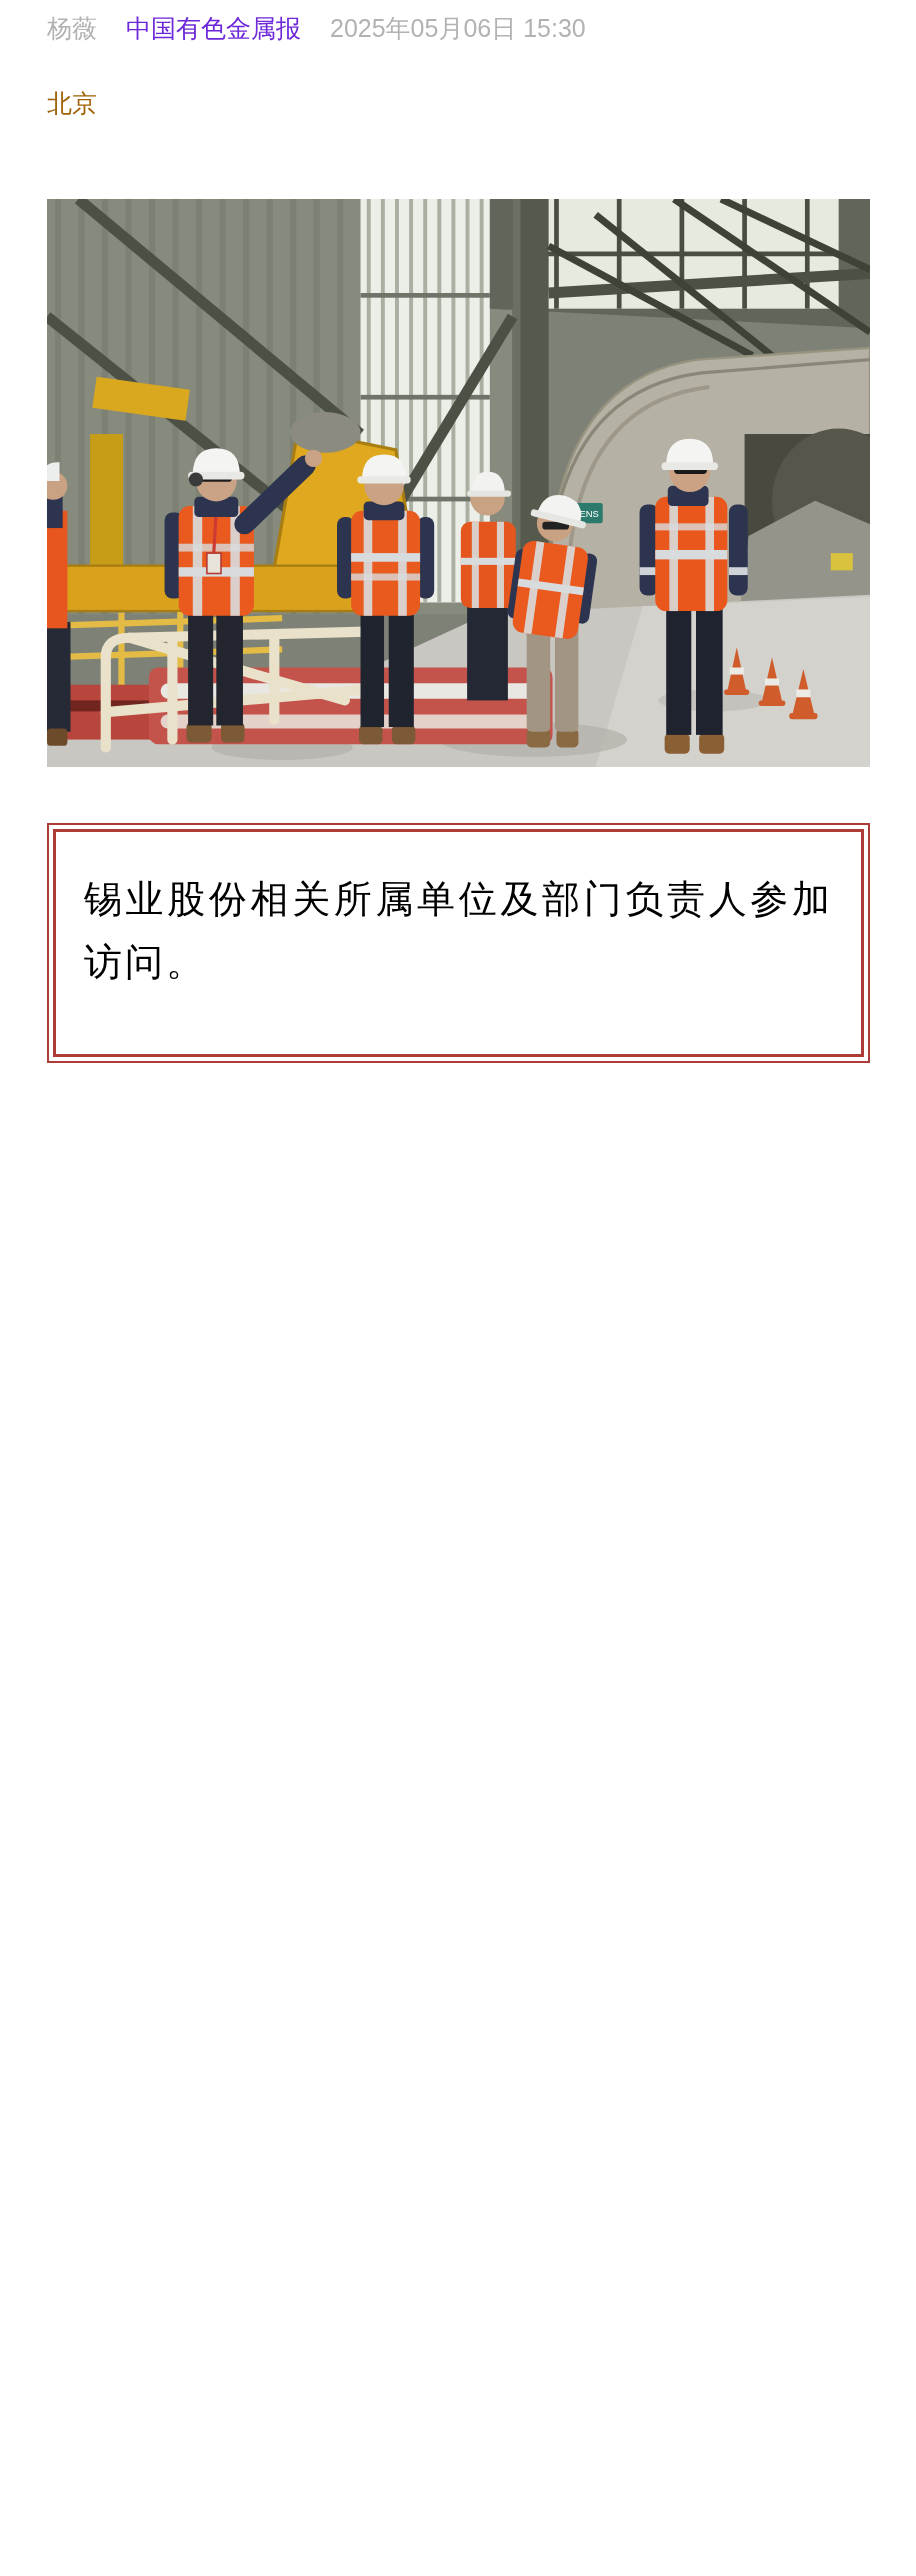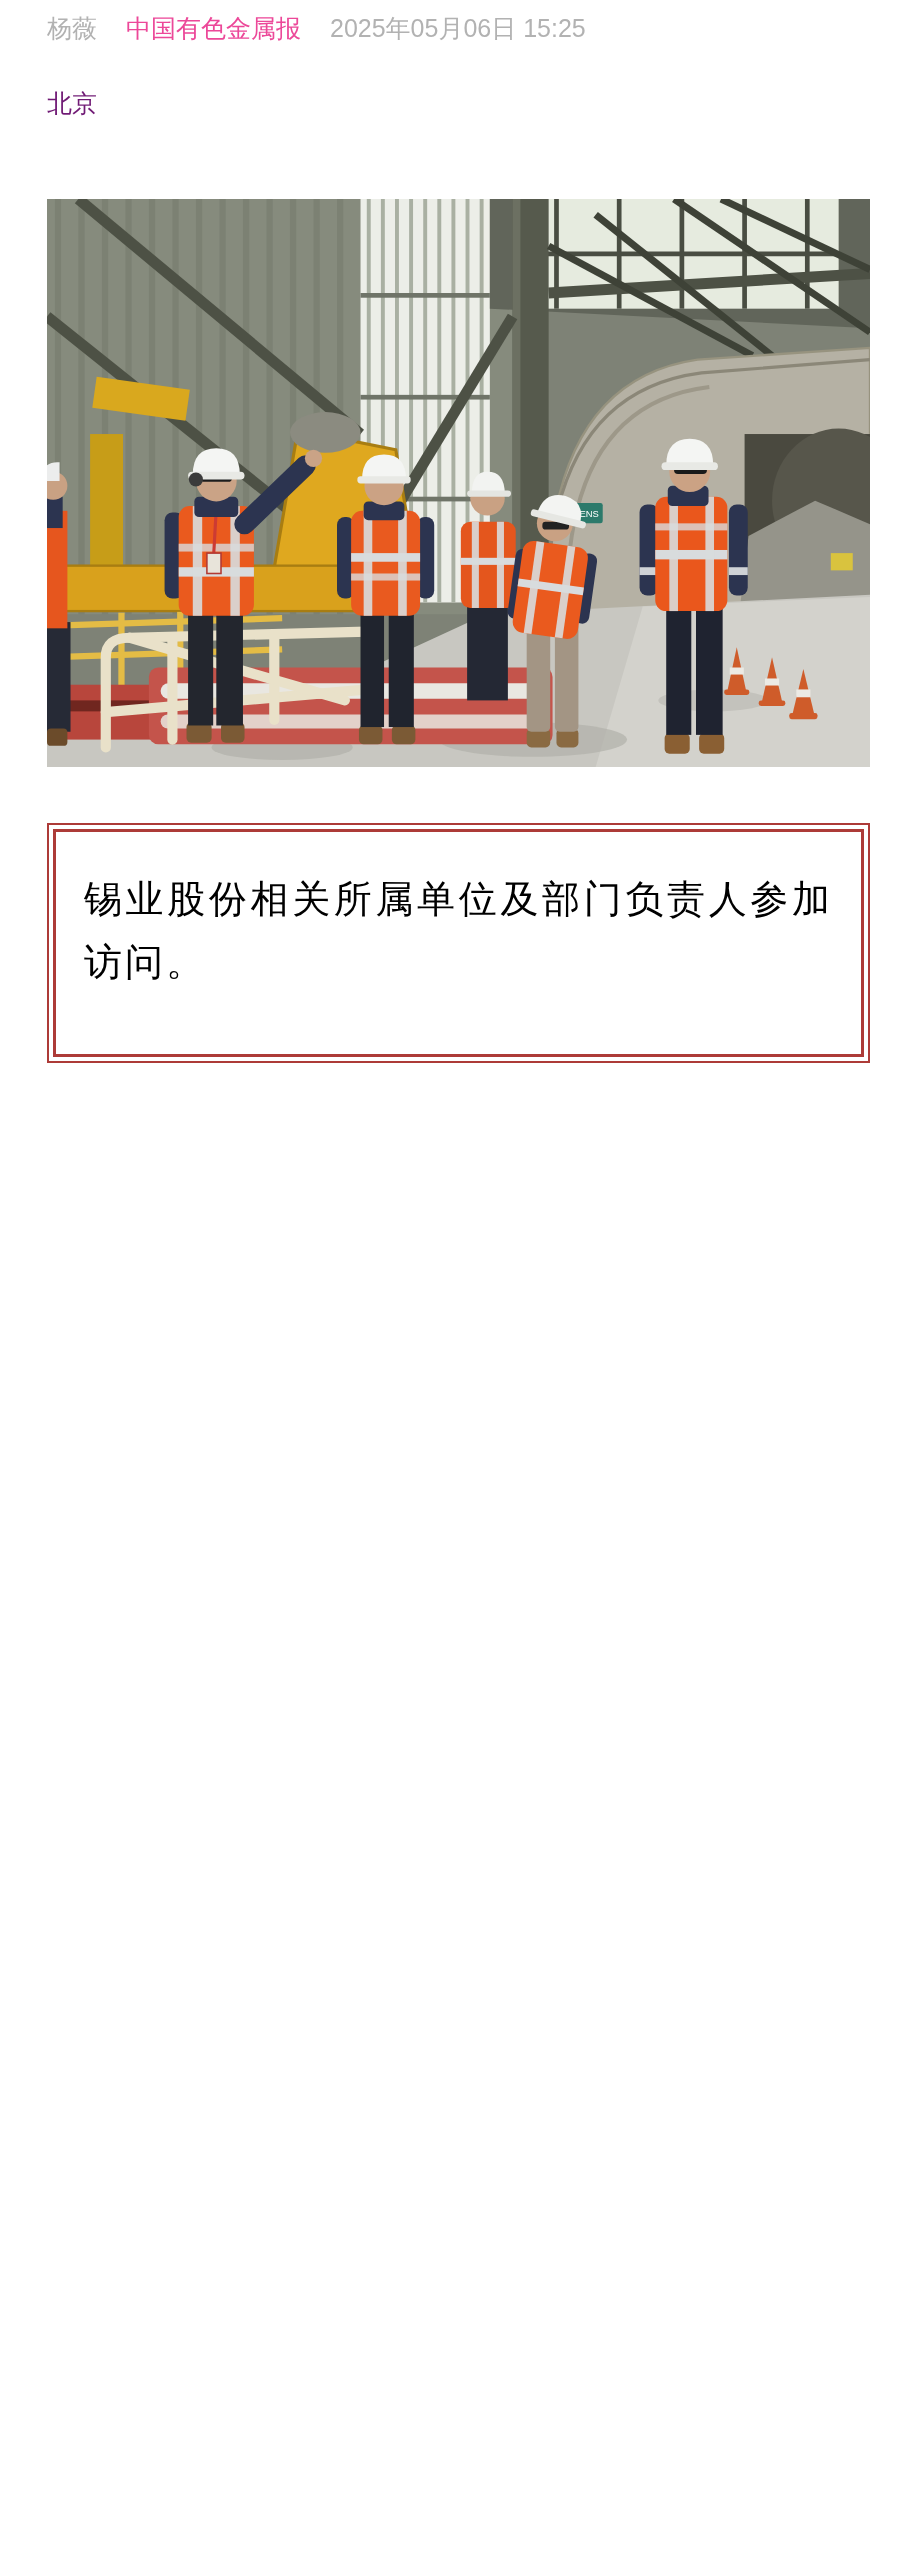--- a/index.html
+++ b/index.html
@@ -14,26 +14,26 @@
   .meta { padding: 11px 47px 0 47px; }
   .meta-row1 {
     display: flex;
     align-items: baseline;
     gap: 29px;
     font-size: 25px;
     line-height: 34px;
     white-space: nowrap;
   }
   .meta-gray { color: #b2b2b2; }
-  .meta-account { color: #ec4899; text-decoration: none; cursor: pointer; }
+  .meta-account { color: #6d28d9; text-decoration: none; cursor: pointer; }
   .meta-row2 {
     margin-top: 41px;
     font-size: 25px;
     line-height: 34px;
-    color: #701a75;
+    color: #a16207;
   }
 
   
   .photo-wrap {
     margin: 79px 47px 0 47px;
     width: 823px;
     height: 568px;
     overflow: hidden;
     background: #868b7d;
     line-height: 0;
@@ -63,21 +63,21 @@
 </style>
 </head>
 <body>
 
 <div class="page">
 
   <div class="meta">
     <div class="meta-row1">
       <span class="meta-gray">杨薇</span>
       <a class="meta-account">中国有色金属报</a>
-      <span class="meta-gray">2025年05月06日 15:25</span>
+      <span class="meta-gray">2025年05月06日 15:30</span>
     </div>
     <div class="meta-row2">北京</div>
   </div>
 
   <div class="photo-wrap">
     <svg viewBox="0 0 1050 725" preserveAspectRatio="none" aria-hidden="true">
 
       <rect x="0" y="0" width="1050" height="725" fill="#7e8276"></rect>
       <rect x="0" y="0" width="600" height="530" fill="#868b7d"></rect>
 

